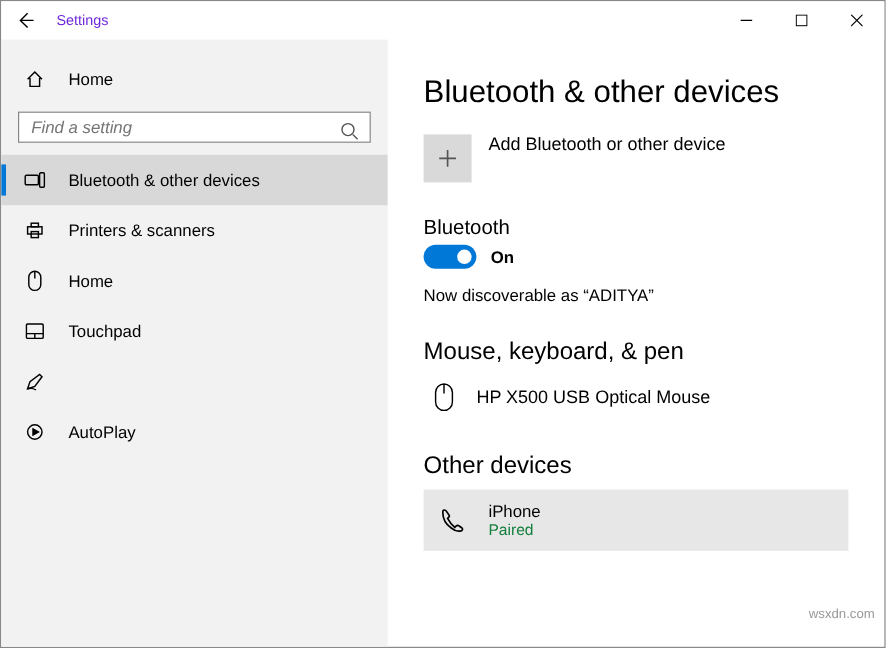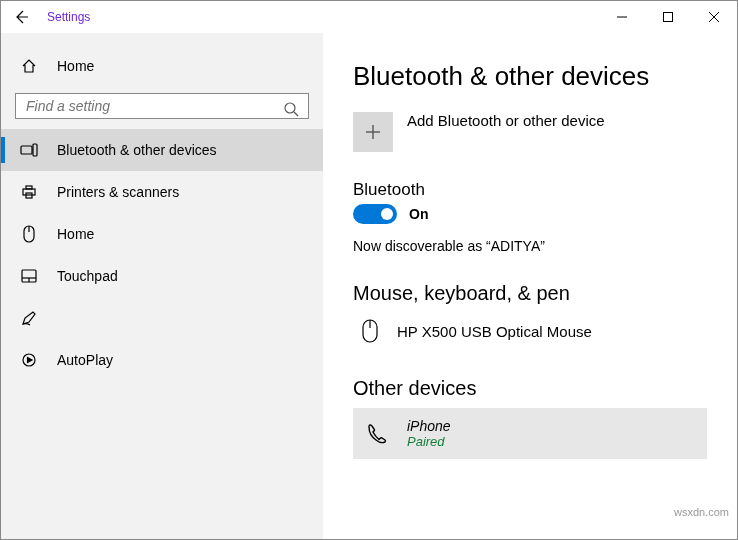--- a/index.html
+++ b/index.html
@@ -135,21 +135,20 @@
     .device-row {
       display: flex; align-items: center;
       padding: 6px 4px;
       margin-bottom: 28px;
     }
     .device-row .dicon { width: 26px; margin-right: 14px; display:flex; justify-content:center; }
     .device-card {
       background: #e7e7e7;
       display: flex; align-items: center;
       padding: 10px 12px;
-      font-style: italic;
     }
     .device-card .dicon { width: 30px; margin-right: 12px; }
     .dname { font-size: 14px; }
     .dstatus { font-size: 13px; color: #15803d; }
     .watermark {
       position: absolute; bottom: 21px; right: 8px;
       font-size: 11px; color: #999;
     }
     svg { display: block; }
   </style>

